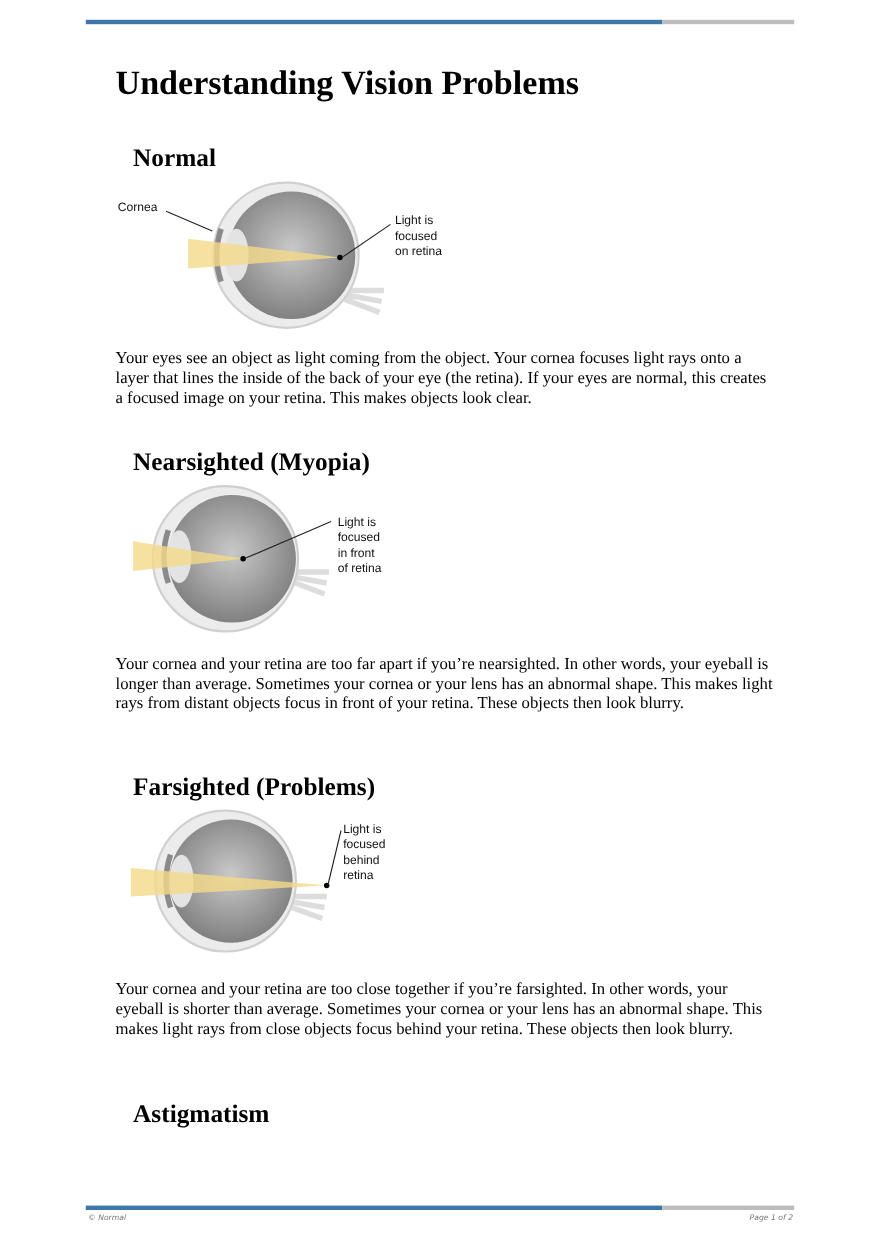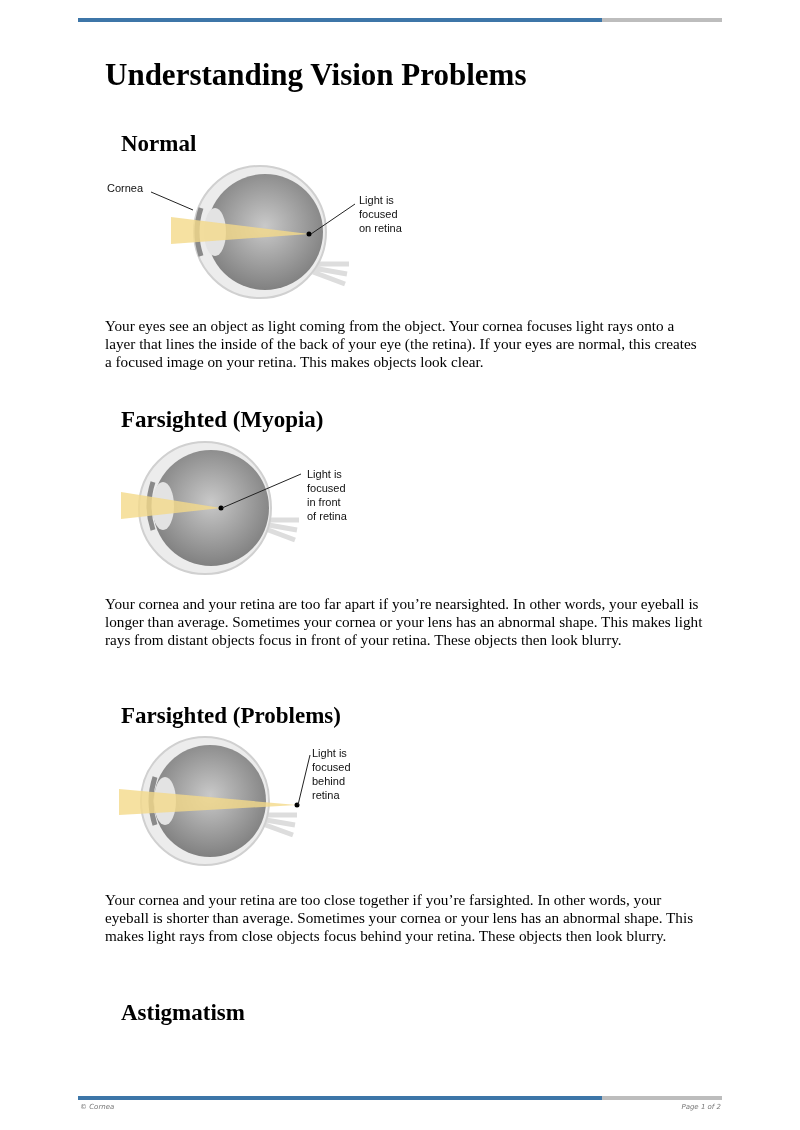--- a/index.html
+++ b/index.html
@@ -50,21 +50,21 @@
     <line x1="46" y1="32" x2="88" y2="50" stroke="#222" stroke-width="1"></line>
     <line x1="206" y1="74" x2="250" y2="44" stroke="#222" stroke-width="1"></line>
     <text class="fig-label" x="2" y="32">Cornea</text>
     <text class="fig-label" x="254" y="44">Light is</text>
     <text class="fig-label" x="254" y="58">focused</text>
     <text class="fig-label" x="254" y="72">on retina</text>
   </svg>
 </div>
 <p class="body" style="top:317px">Your eyes see an object as light coming from the object. Your cornea focuses light rays onto a layer that lines the inside of the back of your eye (the retina). If your eyes are normal, this creates a focused image on your retina. This makes objects look clear.</p>
 
-<h2 style="top:390px">Farsighted (Myopia)</h2>
+<h2 style="top:390px">Nearsighted (Myopia)</h2>
 <div class="figure" style="left:105px; top:440px;">
   <svg width="270" height="140" viewBox="0 0 270 140">
     <defs>
       <radialGradient id="g2" cx="50%" cy="45%" r="60%">
         <stop offset="0%" stop-color="#c9c9c9"></stop>
           <stop offset="100%" stop-color="#7a7a7a"></stop>
       </radialGradient>
     </defs>
     <g>
       <path d="M158 88 L190 100 M158 84 L192 90 M158 80 L194 80" stroke="#ddd" stroke-width="5" fill="none"></path>
@@ -110,14 +110,14 @@
   </svg>
 </div>
 <p class="body" style="top:891px">Your cornea and your retina are too close together if you’re farsighted. In other words, your eyeball is shorter than average. Sometimes your cornea or your lens has an abnormal shape. This makes light rays from close objects focus behind your retina. These objects then look blurry.</p>
 
 <h2 style="top:983px">Astigmatism</h2>
 
 <div id="bottom-bar" class="bar">
   <div class="blue"></div>
   <div class="gray"></div>
 </div>
-<div id="footer-left" class="footer-text">© Cornea</div>
+<div id="footer-left" class="footer-text">© Normal</div>
 <div id="footer-right" class="footer-text">Page 1 of 2</div>
 
 </body></html>

